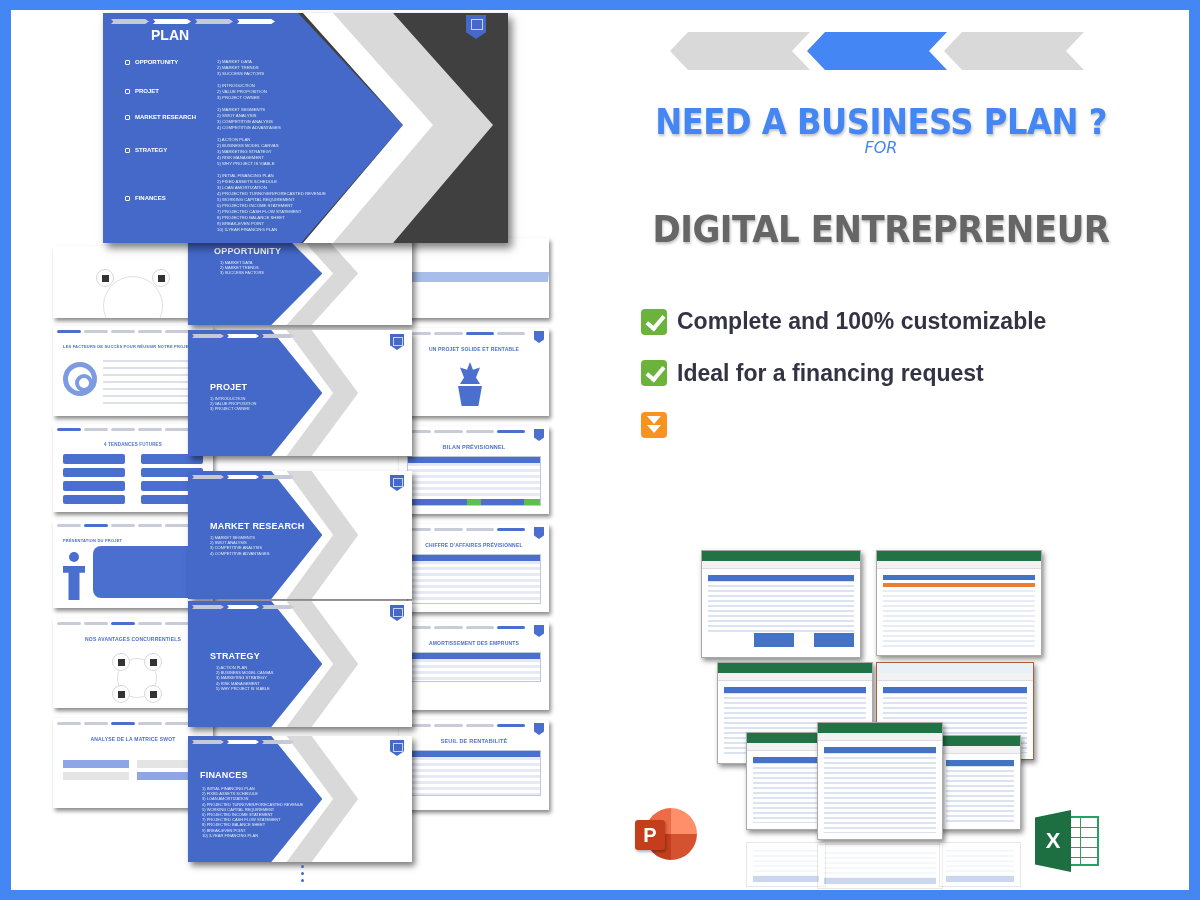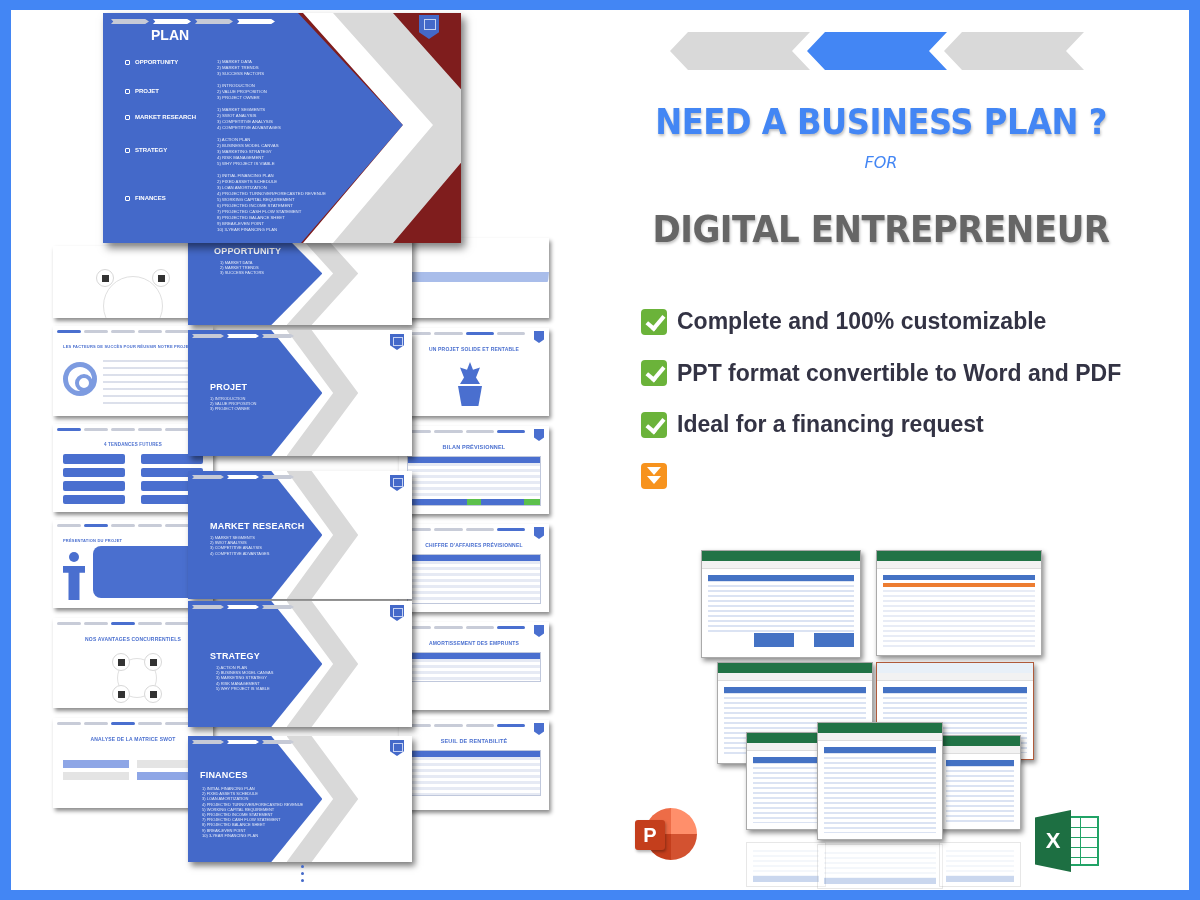--- a/index.html
+++ b/index.html
@@ -160,22 +160,22 @@
     position: absolute; color: #fff; font-weight: bold; font-size: 9px;
     letter-spacing: 0.2px;
   }
   .sec-slide .items {
     position: absolute; color: #e4eaf8; font-size: 4px; line-height: 5.2px;
     list-style: none;
   }
 
   
   .plan-slide {
-    position: absolute; left: 92px; top: 3px; width: 358px; height: 230px;
-    background: #7f1d1d;
+    position: absolute; left: 92px; top: 3px; width: 405px; height: 230px;
+    background: #404040;
     box-shadow: 4px 5px 8px rgba(0,0,0,0.5);
     overflow: hidden;
   }
   .plan-slide .blue {
     position: absolute; left: 0; top: 0; bottom: 0; width: 300px;
     background: #4469c9;
     clip-path: polygon(0 0, 195px 0, 300px 112px, 198px 230px, 0 230px);
   }
   .plan-slide .white-chev {
     position: absolute; top: 0; bottom: 0; left: 200px; width: 140px;
@@ -234,21 +234,21 @@
   .headline {
     position: absolute; left: 570px; width: 600px; text-align: center;
     font-family: "DejaVu Sans", sans-serif; font-weight: bold;
   }
   .headline.h1 {
     top: 92px; font-size: 35px; color: #4386f4; letter-spacing: -0.5px;
     text-shadow: 1px 2px 3px rgba(0,0,0,0.25);
     transform: scaleX(0.92);
   }
   .headline.for {
-    top: 143px; font-size: 16px; color: #4386f4; font-style: italic;
+    top: 128px; font-size: 16px; color: #4386f4; font-style: italic;
     font-weight: normal;
   }
   .headline.h2 {
     top: 198px; font-size: 37px; color: #666666; letter-spacing: -0.5px;
     text-shadow: 1px 2px 3px rgba(0,0,0,0.25);
     transform: scaleX(0.92);
   }
   .features {
     position: absolute; left: 610px; top: 286px; list-style: none;
   }
@@ -667,24 +667,20 @@
   <div class="headline for">FOR</div>
   <div class="headline h2">DIGITAL ENTREPRENEUR</div>
 
   <ul class="features">
     <li>
       <span class="ico check"></span>
       <span>Complete and 100% customizable</span>
     </li>
     <li>
       <span class="ico check"></span>
-      <span>PPT format convertible to Word and PDF</span>
-    </li>
-    <li>
-      <span class="ico check"></span>
       <span>Ideal for a financing request</span>
     </li>
     <li>
       <span class="ico dl"></span>
     </li>
   </ul>
 
   <div class="sheet" style="left:690px; top:540px; width:160px; height:108px;">
     <div class="ribbon"></div>
       <div class="ribbon2"></div>

